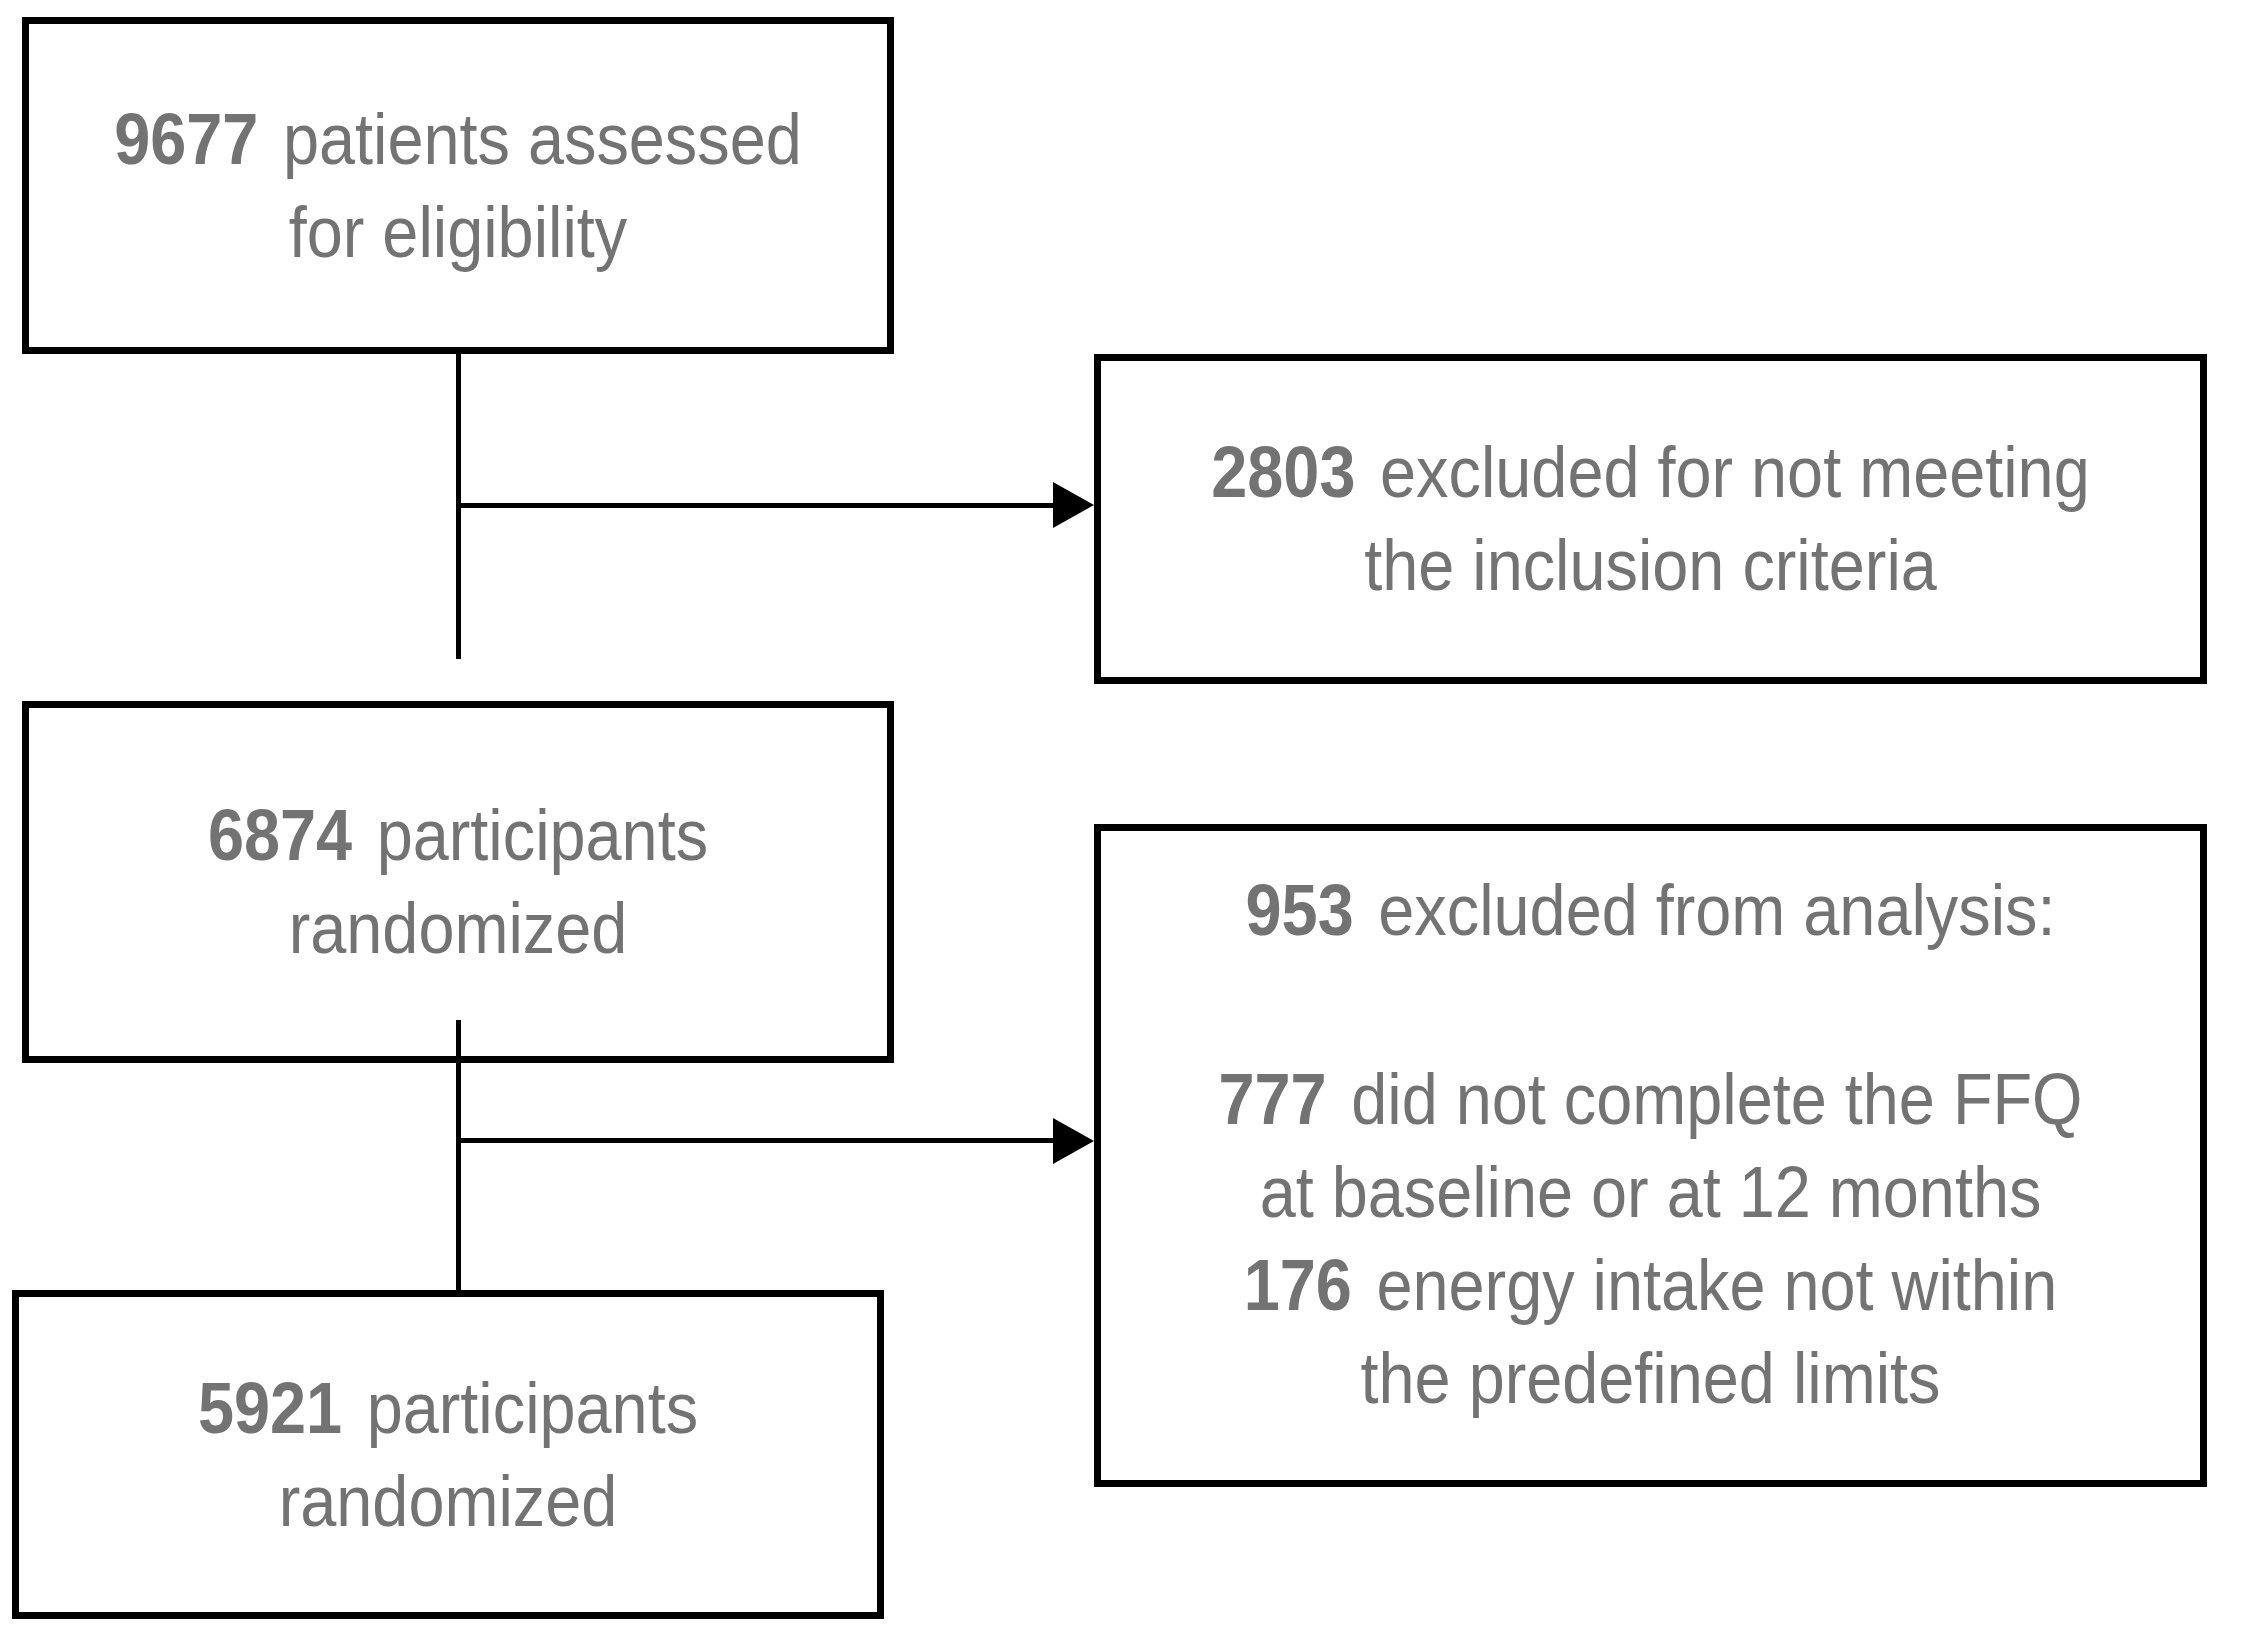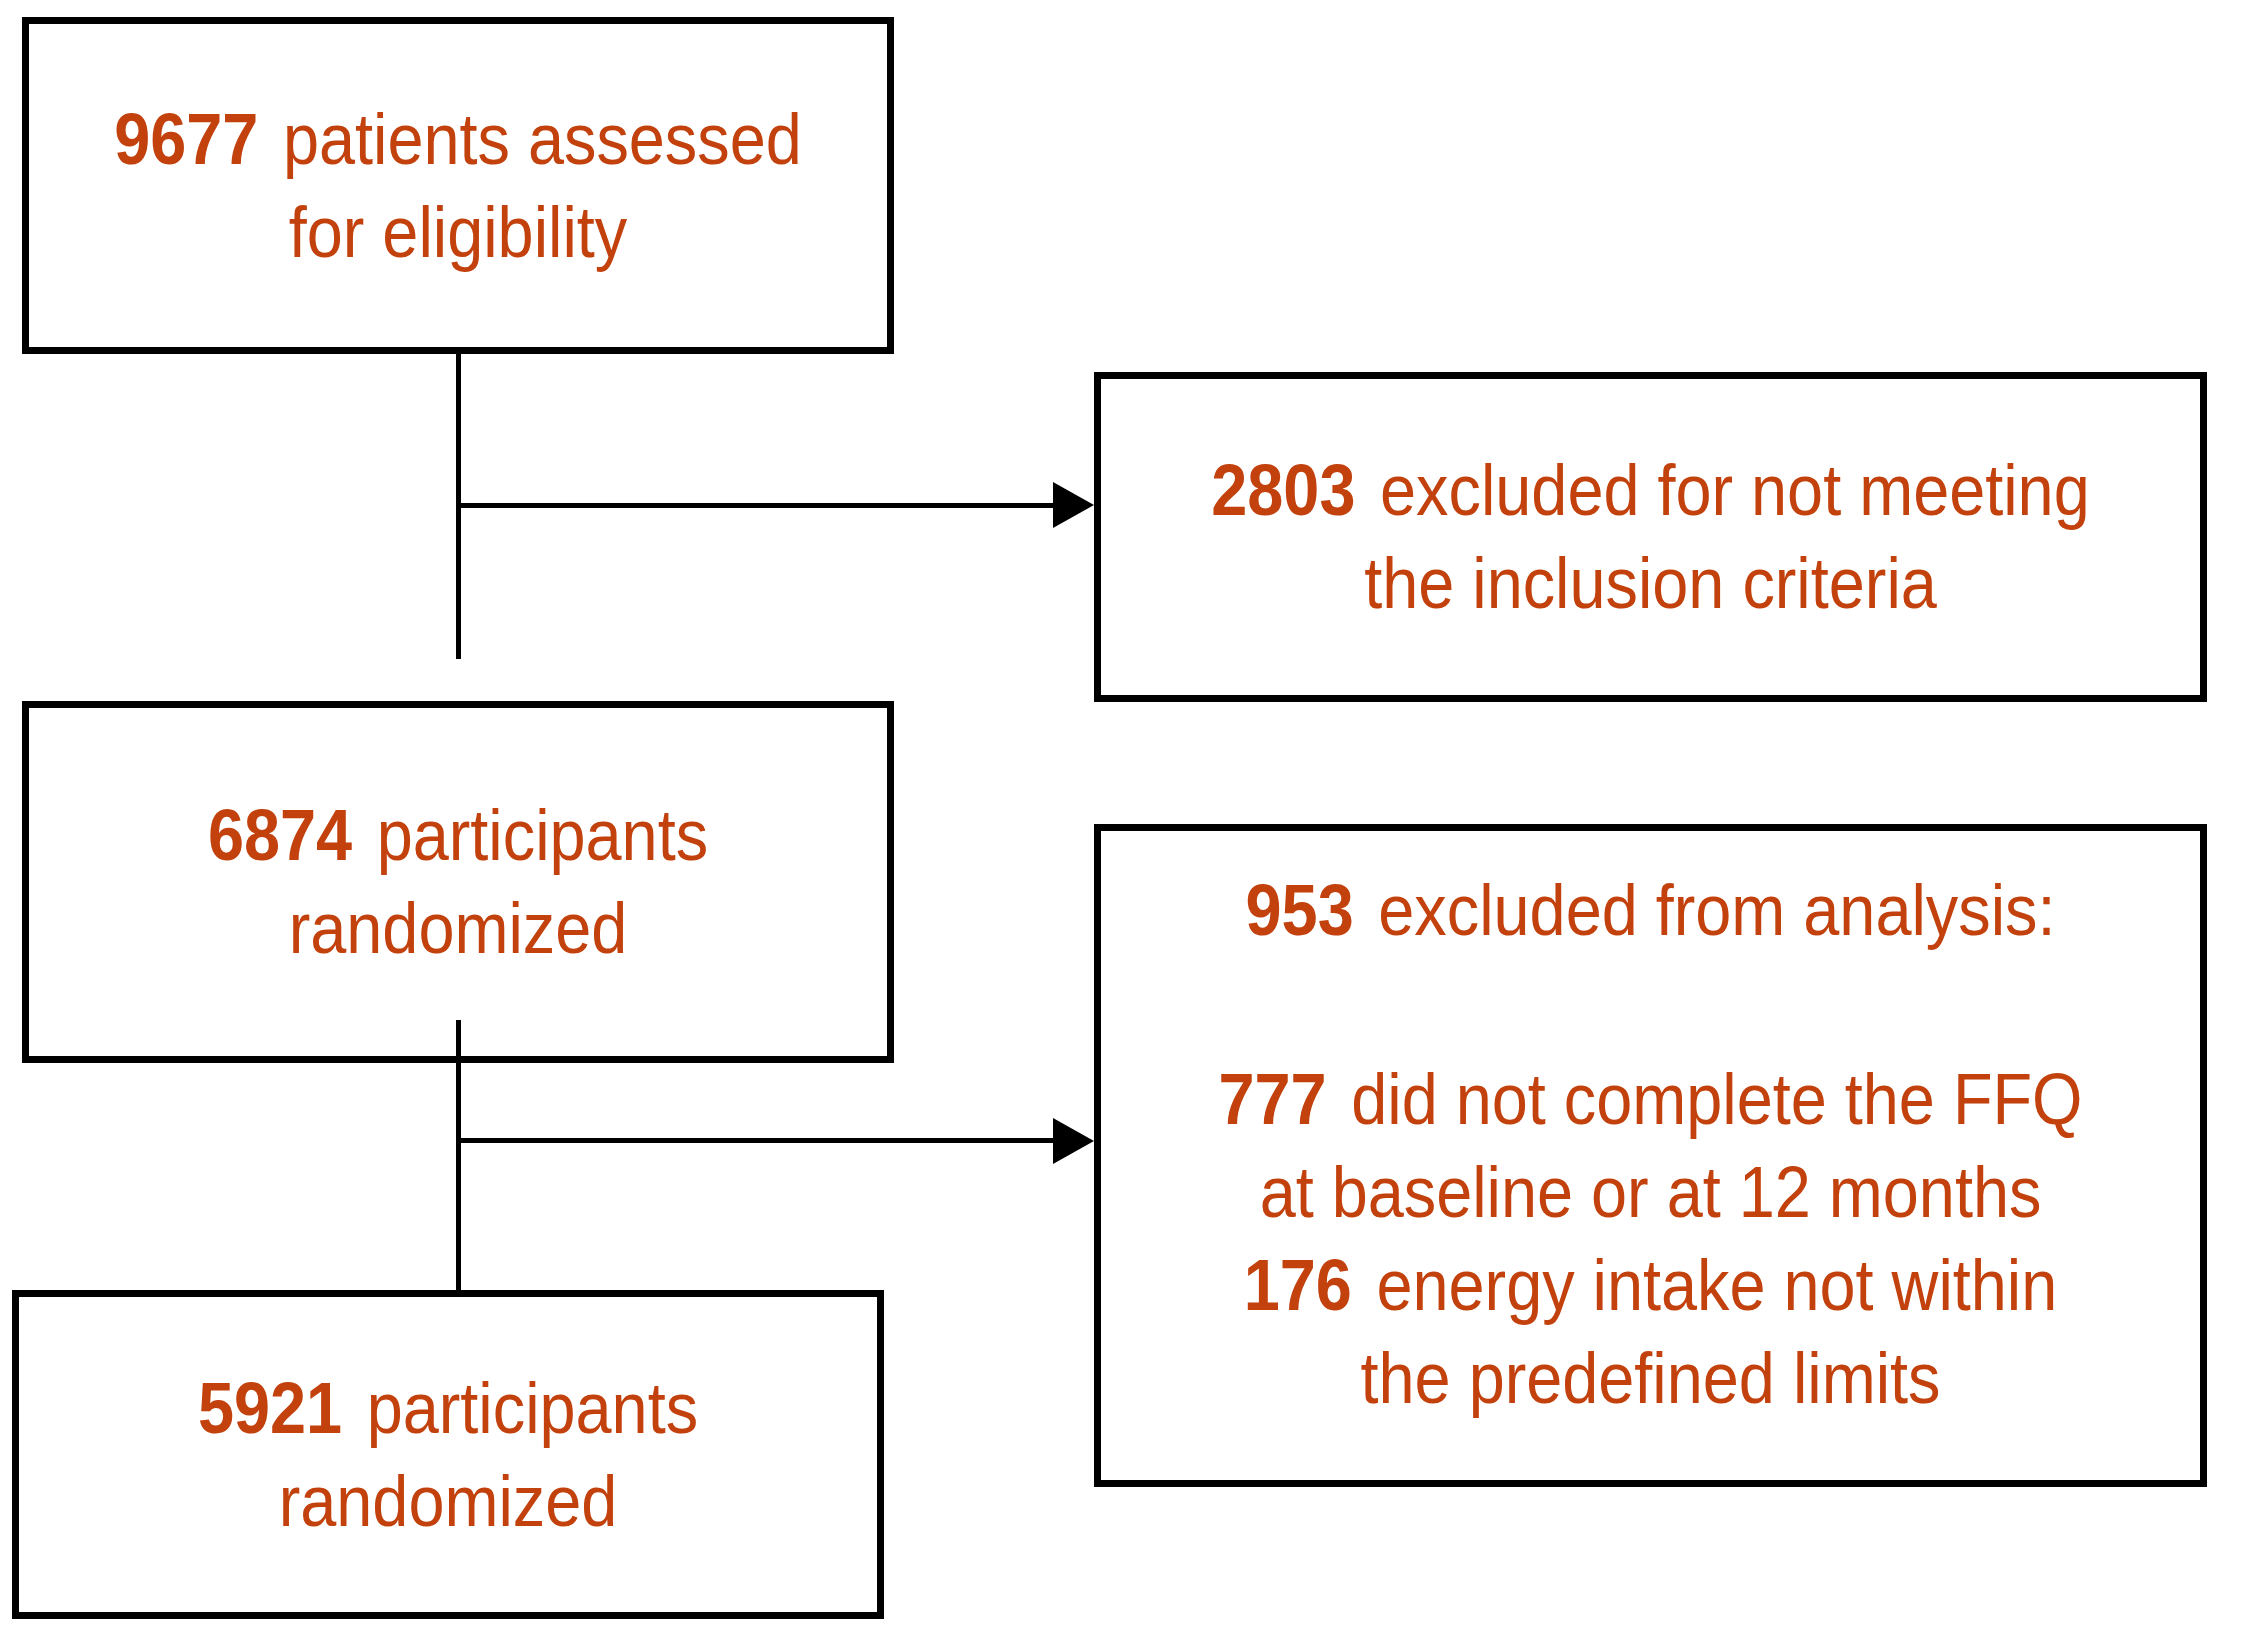--- a/index.html
+++ b/index.html
@@ -6,21 +6,21 @@
     margin: 0;
     padding: 0;
     background: #ffffff;
   }
   .canvas {
     position: relative;
     width: 2261px;
     height: 1644px;
     background: #ffffff;
     font-family: "Liberation Sans", sans-serif;
-    color: #c2410c;
+    color: #737373;
     overflow: hidden;
   }
   
   .fbox {
     position: absolute;
     box-sizing: border-box;
     border: 7px solid #000000;
     background: #ffffff;
     display: flex;
     align-items: center;
@@ -63,21 +63,21 @@
   .ahead {
     position: absolute;
     width: 0;
     height: 0;
     border-top: 23px solid transparent;
     border-bottom: 23px solid transparent;
     border-left: 41px solid #000000;
   }
   
   #box-assessed      { left: 22px;   top: 17.3px;   width: 872px; height: 337px; }
-  #box-excl-incl     { left: 1094px; top: 354px;  width: 1113px; height: 330px; margin-top: 18px; }
+  #box-excl-incl     { left: 1094px; top: 354px;  width: 1113px; height: 330px; }
   #box-rand-mid      { left: 22px;   top: 659px;  width: 872px; height: 362px; margin-top: 42px; }
   #box-excl-analysis { left: 1094px; top: 824px; width: 1113px; height: 663px; }
   #box-rand-final    { left: 12px;   top: 1290px; width: 872px; height: 329px; }
 
   #vline1 { left: 456px; top: 354px;  height: 305px; }
   #vline2 { left: 456px; top: 1020px; height: 271px; }
   #hline1 { left: 456px; top: 503px;  width: 600px; }
   #hline2 { left: 456px; top: 1138px; width: 600px; }
   #ahead1 { left: 1053px; top: 482px; }
   #ahead2 { left: 1053px; top: 1118px; }

